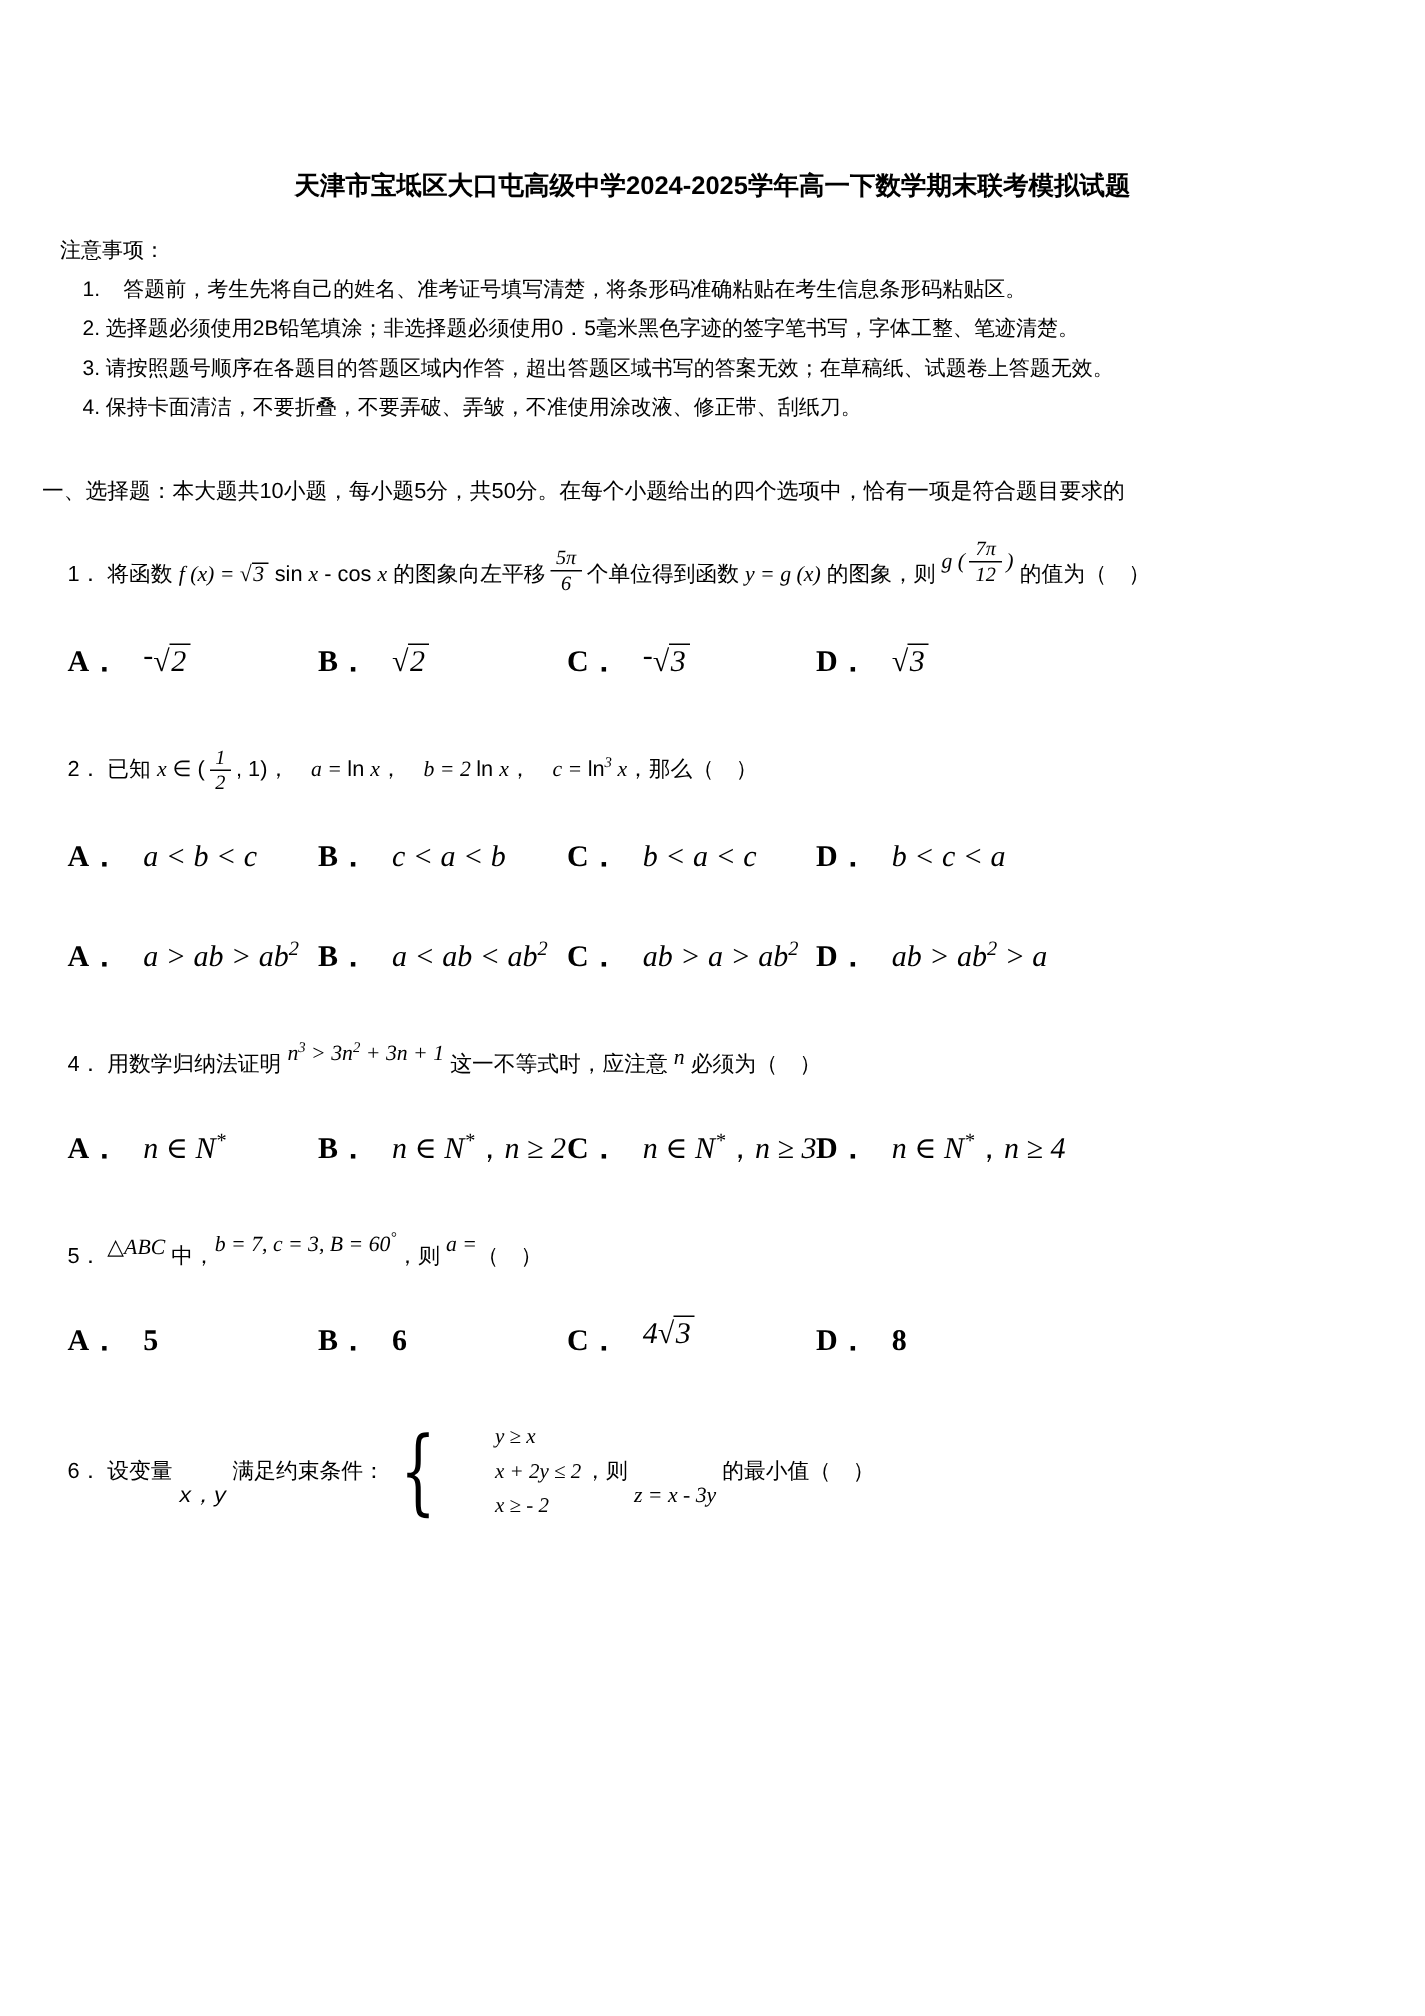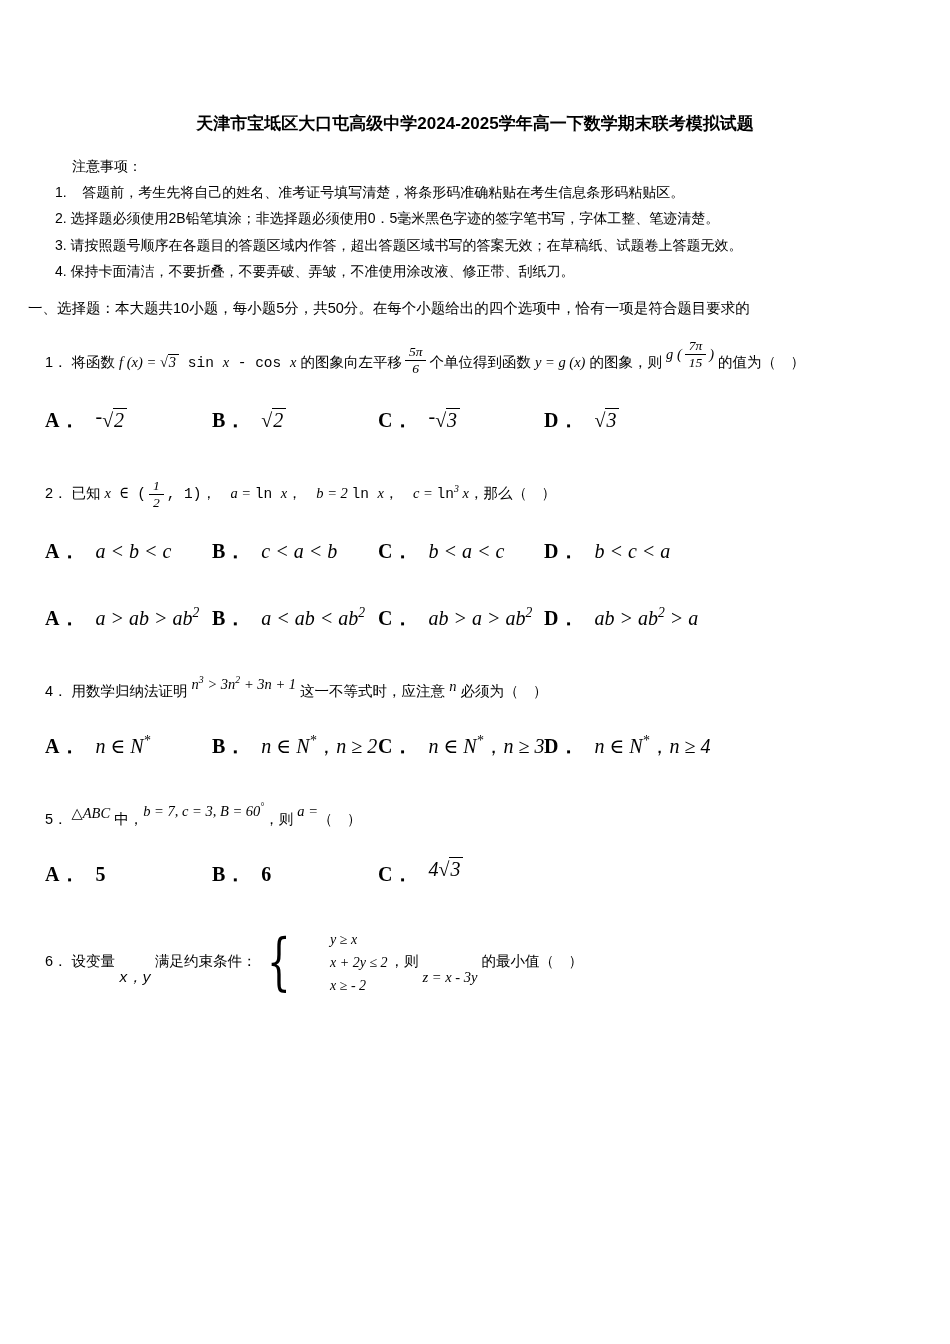--- a/index.html
+++ b/index.html
@@ -6,39 +6,39 @@
   body{
     width:950px;min-height:1344px;background:#ffffff;color:#000;
     font-family:"Liberation Sans","DejaVu Sans",sans-serif;
   }
   .page{padding:100px 28px 40px 28px;}
   .title{
     font-size:17px;font-weight:700;text-align:center;line-height:1.5;
     margin-bottom:16px;
   }
   .notice{margin-left:12px;font-size:14px;}
-  .notice-header{line-height:26px;margin-left:32px;}
+  .notice-header{line-height:26px;}
   .notice-items{margin-left:15px;}
   .notice-item{line-height:26.5px;white-space:pre-wrap;}
-  .section-header{margin-top:12px;font-size:14.5px;line-height:22px;}
+  .section-header{margin-top:32px;font-size:14.5px;line-height:22px;}
   .question{margin-top:40px;margin-left:17px;}
   .question:first-child{margin-top:28px;}
   .qstem{font-size:14.5px;line-height:30px;}
   .qnum{margin-right:4px;}
   .options{
     display:grid;grid-template-columns:167px 166px 166px auto;
     margin-top:27px;font-size:20px;align-items:baseline;
   }
   .option{white-space:nowrap;}
   .optlabel{
     font-weight:700;margin-right:16px;
     font-family:"Liberation Serif","DejaVu Serif",serif;
   }
   .mi{font-family:"Liberation Serif","DejaVu Serif",serif;font-style:italic;}
-  .mr{font-family:Liberation Mono, monospace;font-style:normal;}
+  .mr{font-family:Liberation Sans, sans-serif;font-style:normal;}
   .mb{font-family:"Liberation Serif","DejaVu Serif",serif;font-weight:700;}
   sup.msup{font-family:"Liberation Serif","DejaVu Serif",serif;font-size:0.68em;font-style:italic;}
   .sqrt{font-family:"Liberation Serif","DejaVu Serif",serif;white-space:nowrap;display:inline-block;}
   .sqrt .rad{font-style:normal;}
   .sqrt .radbody{
     display:inline-block;border-top:1.3px solid #000;line-height:1.1;
     padding:0 3px 0 1px;font-style:italic;
   }
   .frac{
     display:inline-flex;flex-direction:column;vertical-align:middle;text-align:center;
@@ -71,21 +71,21 @@
         <div class="notice-item">4. 保持卡面清洁，不要折叠，不要弄破、弄皱，不准使用涂改液、修正带、刮纸刀。</div>
       </div>
   </div>
 
   <div class="section-header">一、选择题：本大题共10小题，每小题5分，共50分。在每个小题给出的四个选项中，恰有一项是符合题目要求的</div>
 
   <div id="questions">
       <div class="question">
         <div class="qstem"><span class="qnum">1．</span><span class="qcontent"><span>将函数 </span><span class="mi">f (x) = </span><span class="sqrt"><span class="rad">√</span><span class="radbody">3</span></span><span class="mr"> sin </span><span class="mi">x</span><span class="mr"> - cos </span><span class="mi">x</span><span> 的图象向左平移</span><span class="frac" style="position: relative; top: -3px; display: inline-block;"><span class="fnum">5π</span><span class="fden">6</span></span><span>个单位得到函数 </span><span class="mi">y = g (x)</span><span> 的图象，则 </span><span class="grp" style="position: relative; top: -9px; display: inline-block;"><span class="mi">g (</span><span class="frac">
                 <span class="fnum">7π</span>
-                <span class="fden">15</span>
+                <span class="fden">12</span>
               </span><span class="mi">)</span></span><span> 的值为（　）</span></span></div>
         <div class="options">
           <div class="option"><span class="optlabel">A．</span><span class="optval"><span class="mi" style="position: relative; top: -4px; display: inline-block;">- </span><span class="sqrt"><span class="rad">√</span><span class="radbody">2</span></span></span></div>
           <div class="option"><span class="optlabel">B．</span><span class="optval"><span class="sqrt"><span class="rad">√</span><span class="radbody">2</span></span></span></div>
           <div class="option"><span class="optlabel">C．</span><span class="optval"><span class="mi" style="position: relative; top: -4px; display: inline-block;">- </span><span class="sqrt"><span class="rad">√</span><span class="radbody">3</span></span></span></div>
           <div class="option"><span class="optlabel">D．</span><span class="optval"><span class="sqrt"><span class="rad">√</span><span class="radbody">3</span></span></span></div>
         </div>
       </div>
       <div class="question">
         <div class="qstem"><span class="qnum">2．</span><span class="qcontent"><span>已知 </span><span class="mi">x</span><span class="mr"> ∈ (</span><span class="frac">
@@ -115,20 +115,21 @@
           <div class="option"><span class="optlabel">C．</span><span class="optval"><span class="mi">n ∈ N</span><sup class="msup">*</sup><span>，</span><span class="mi">n ≥ 3</span></span></div>
           <div class="option"><span class="optlabel">D．</span><span class="optval"><span class="mi">n ∈ N</span><sup class="msup">*</sup><span>，</span><span class="mi">n ≥ 4</span></span></div>
         </div>
       </div>
       <div class="question">
         <div class="qstem"><span class="qnum">5．</span><span class="qcontent"><span class="mi" style="position: relative; top: -6px; display: inline-block;">△ABC</span><span> 中，</span><span class="grp" style="position: relative; top: -8px; display: inline-block;"><span class="mi">b = 7, c = 3, B = 60</span><sup class="msup">°</sup></span><span>，则 </span><span class="mi" style="position: relative; top: -8px; display: inline-block;">a = </span><span>（　）</span></span></div>
         <div class="options">
           <div class="option"><span class="optlabel">A．</span><span class="optval"><span class="mb">5</span></span></div>
           <div class="option"><span class="optlabel">B．</span><span class="optval"><span class="mb">6</span></span></div>
           <div class="option"><span class="optlabel">C．</span><span class="optval"><span class="grp" style="position: relative; top: -5px; display: inline-block;"><span class="mi">4</span><span class="sqrt"><span class="rad">√</span><span class="radbody">3</span></span></span></span></div>
+          <div class="option"><span class="optlabel">D．</span><span class="optval"><span class="mb">8</span></span></div>
         </div>
       </div>
       <div class="question">
         <div class="qstem"><span class="qnum">6．</span><span class="qcontent"><span>设变量 </span><span class="mi" style="position: relative; top: 16px; display: inline-block; font-family: Liberation Mono, monospace;">x，y</span><span> 满足约束条件：</span><span class="stack">
               <span class="brace">{</span>
               <span class="stackcol">
                 <span class="stackrow mi">y ≥ x</span>
                 <span class="stackrow mi">x + 2y ≤ 2</span>
                 <span class="stackrow mi">x ≥ - 2</span>
               </span>

